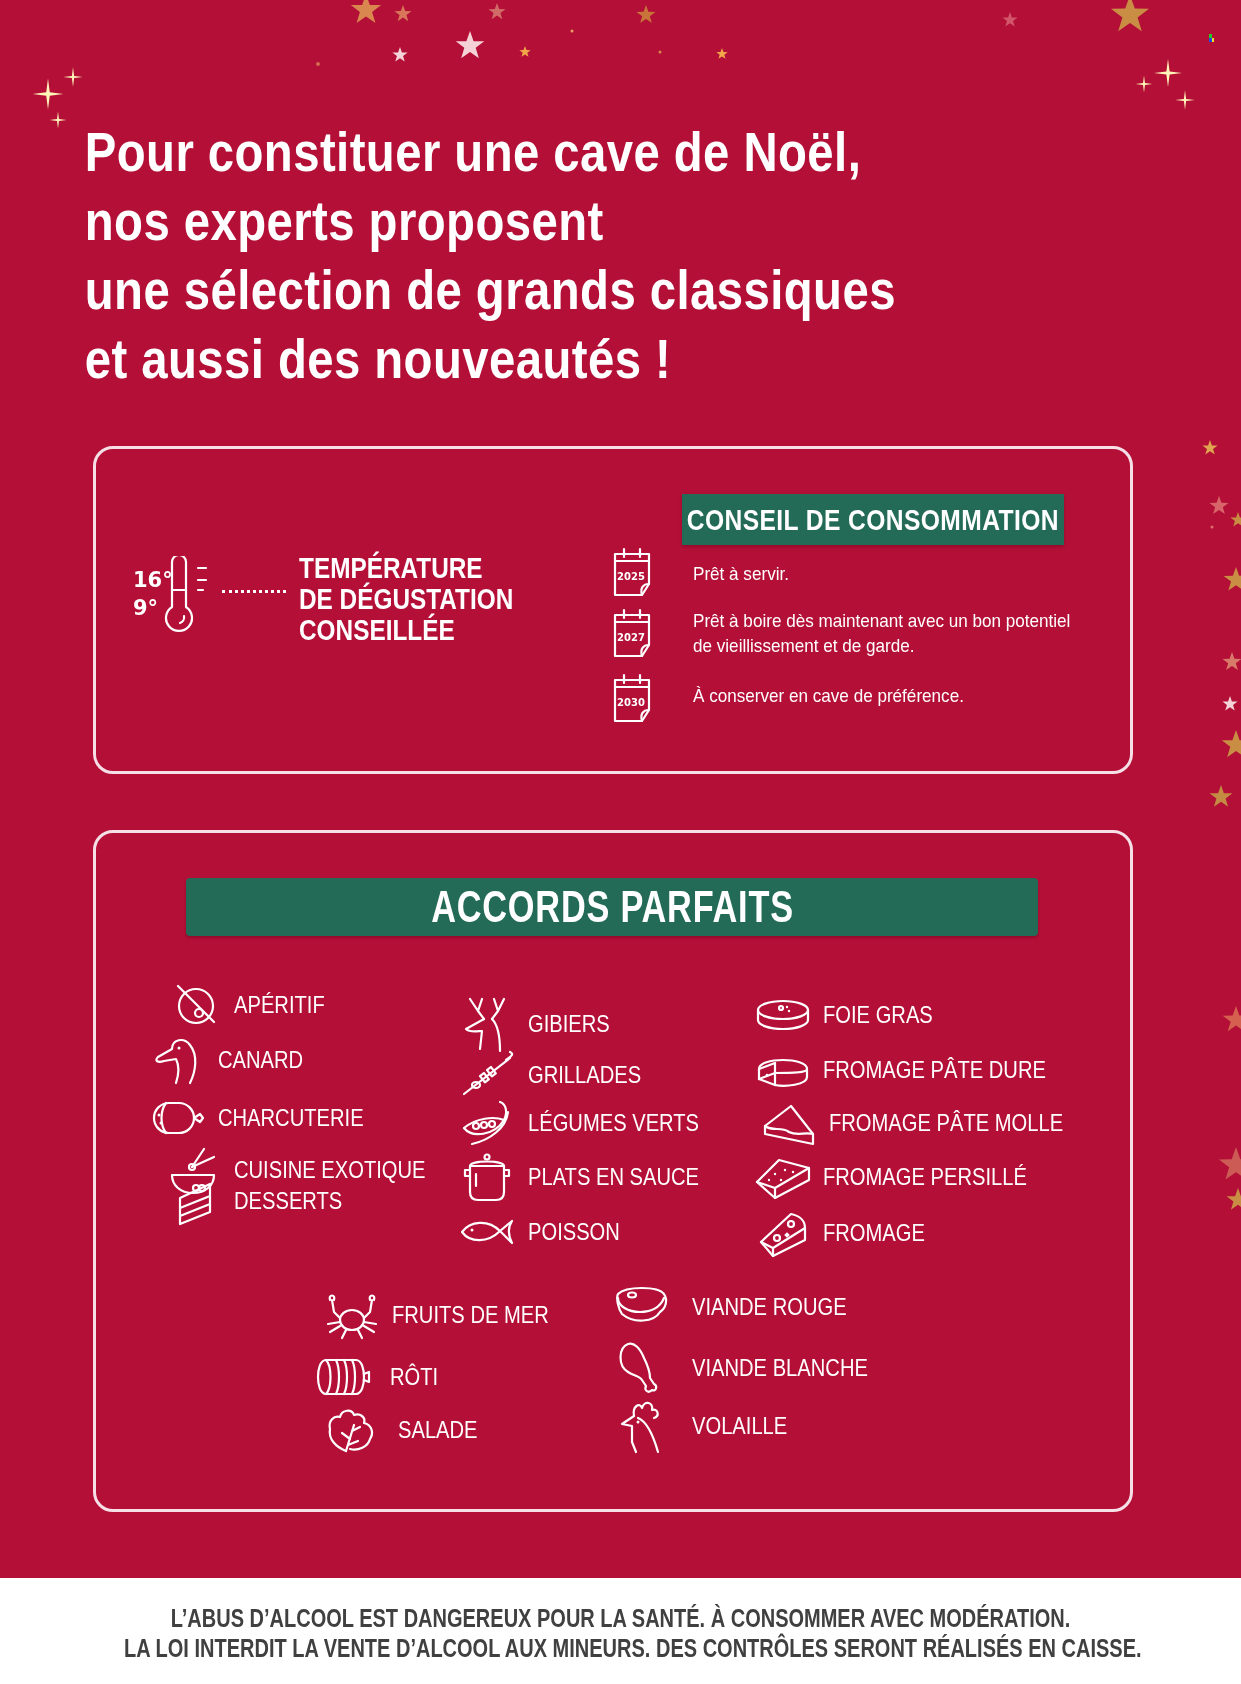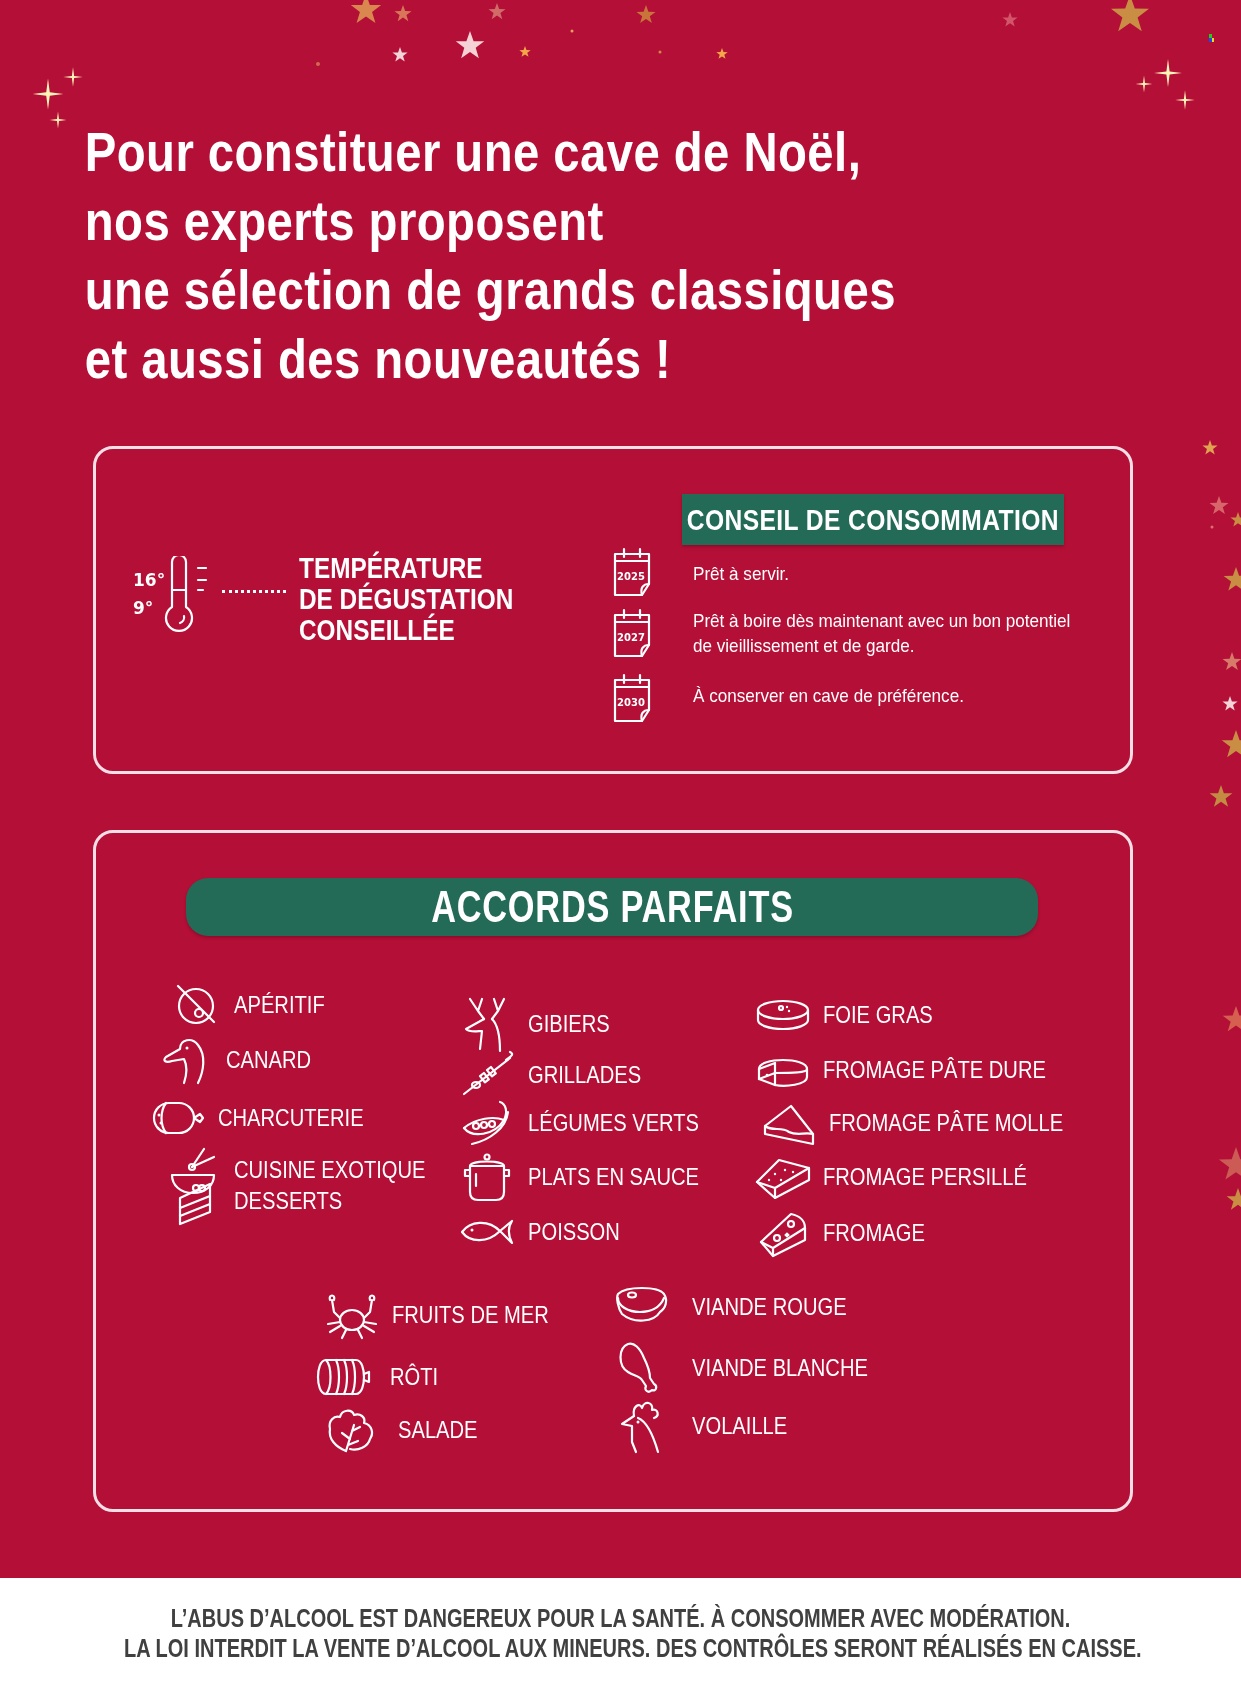--- a/index.html
+++ b/index.html
@@ -27,21 +27,21 @@
     white-space: nowrap;
   }
   .box {
     position: absolute;
     border: 3px solid #f6dfe6;
     border-radius: 20px;
   }
   .box1 { left: 93px; top: 446px; width: 1040px; height: 328px; }
   .box2 { left: 93px; top: 830px; width: 1040px; height: 682px; }
 
-  .temp-nums { position: absolute; left: 133px; top: 566px; font-family: "DejaVu Sans", sans-serif; font-weight: bold; font-size: 17px; line-height: 28px; }
+  .temp-nums { position: absolute; left: 133px; top: 566px; font-family: "DejaVu Sans", sans-serif; font-weight: bold; font-size: 21px; line-height: 28px; }
   .thermo { position: absolute; left: 160px; top: 556px; }
   .dots { position: absolute; left: 222px; top: 590px; width: 64px; border-top: 3px dotted #ffffff; }
   .temp-label {
     position: absolute; left: 299px; top: 553px;
     font-weight: bold; font-size: 29px; line-height: 31px;
     transform: scaleX(0.84); transform-origin: left;
     white-space: nowrap;
   }
   .pill {
     position: absolute; background: #236b57; border-radius: 0;
@@ -53,21 +53,21 @@
     font-weight: bold; font-size: 30px; letter-spacing: 0.5px;
     transform: scaleX(0.82); white-space: nowrap; display: inline-block;
   }
   .cal { position: absolute; left: 612px; }
   .conseil-text {
     position: absolute; left: 693px;
     font-size: 19px; line-height: 25px;
     transform: scaleX(0.9); transform-origin: left;
     white-space: nowrap;
   }
-  .pill-accords { left: 186px; top: 878px; width: 852px; height: 58px; border-radius: 22px; }
+  .pill-accords { left: 186px; top: 878px; width: 852px; height: 58px; border-radius: 4px; }
   .pill-accords span {
     font-weight: bold; font-size: 44px; letter-spacing: 1px;
     transform: scaleX(0.78); white-space: nowrap; display: inline-block;
   }
   .item { position: absolute; display: flex; align-items: center; }
   .item .ico { width: 56px; height: 50px; display: flex; align-items: center; justify-content: center; }
   .item .lbl {
     font-size: 24px; margin-left: 12px; white-space: nowrap;
     transform: scaleX(0.84); transform-origin: left; display: inline-block;
   }
@@ -200,21 +200,21 @@
 </div>
 
 <div class="item" style="left:166px;top:980px">
   <svg class="ico" viewBox="0 0 56 50">
       <circle class="s" cx="30" cy="26" r="17"></circle>
       <line class="s" x1="12" y1="6" x2="48" y2="42"></line>
       <circle class="s" cx="33" cy="33" r="4"></circle>
     </svg>
   <span class="lbl">APÉRITIF</span>
 </div>
-<div class="item" style="left:158px;top:1035px">
+<div class="item" style="left:150px;top:1035px">
   <svg class="ico" viewBox="0 0 56 50">
       <path class="s" d="M40,48 C46,36 48,20 40,10 C34,2 22,4 22,14 L8,22 C4,26 8,28 14,26 L26,24 C30,32 28,42 26,48"></path>
       <circle cx="29" cy="13" r="1.5" fill="#fff"></circle>
     </svg>
   <span class="lbl">CANARD</span>
 </div>
 <div class="item" style="left:150px;top:1093px">
   <svg class="ico" viewBox="0 0 56 50">
       <rect class="s" x="4" y="10" width="40" height="30" rx="15"></rect>
       <path class="s" d="M16,10 C10,18 10,32 16,40"></path>

